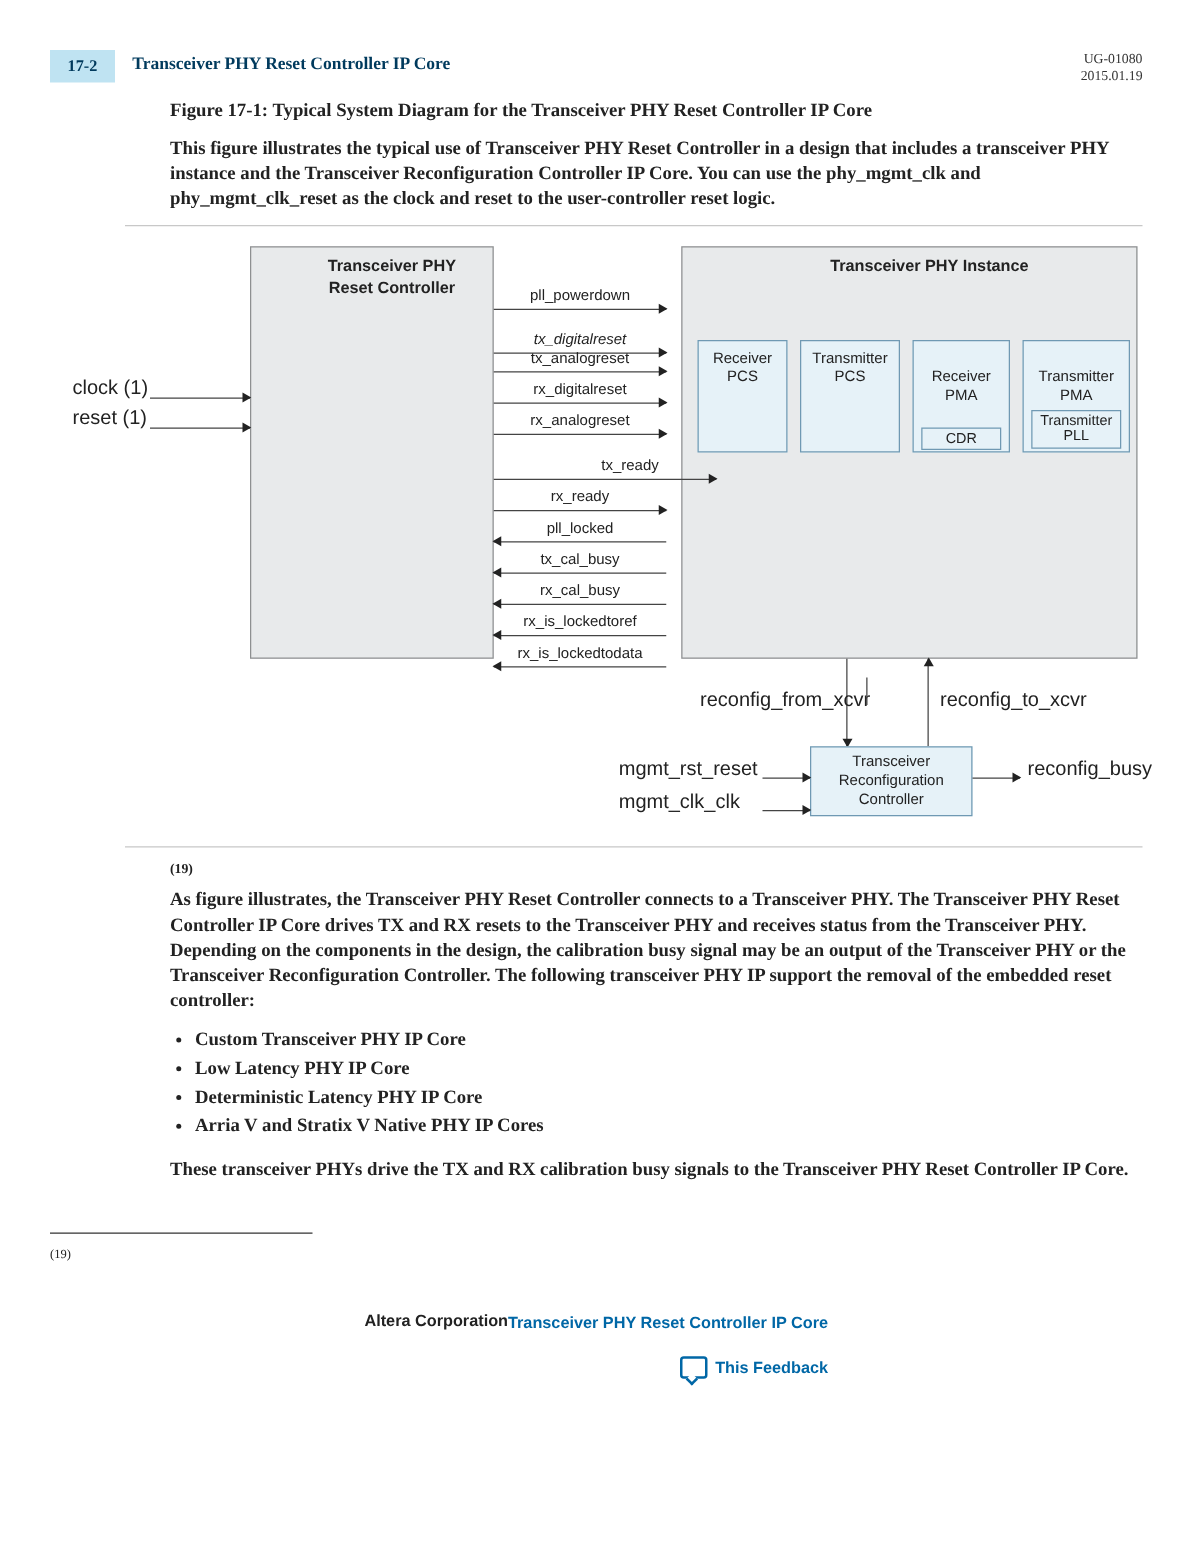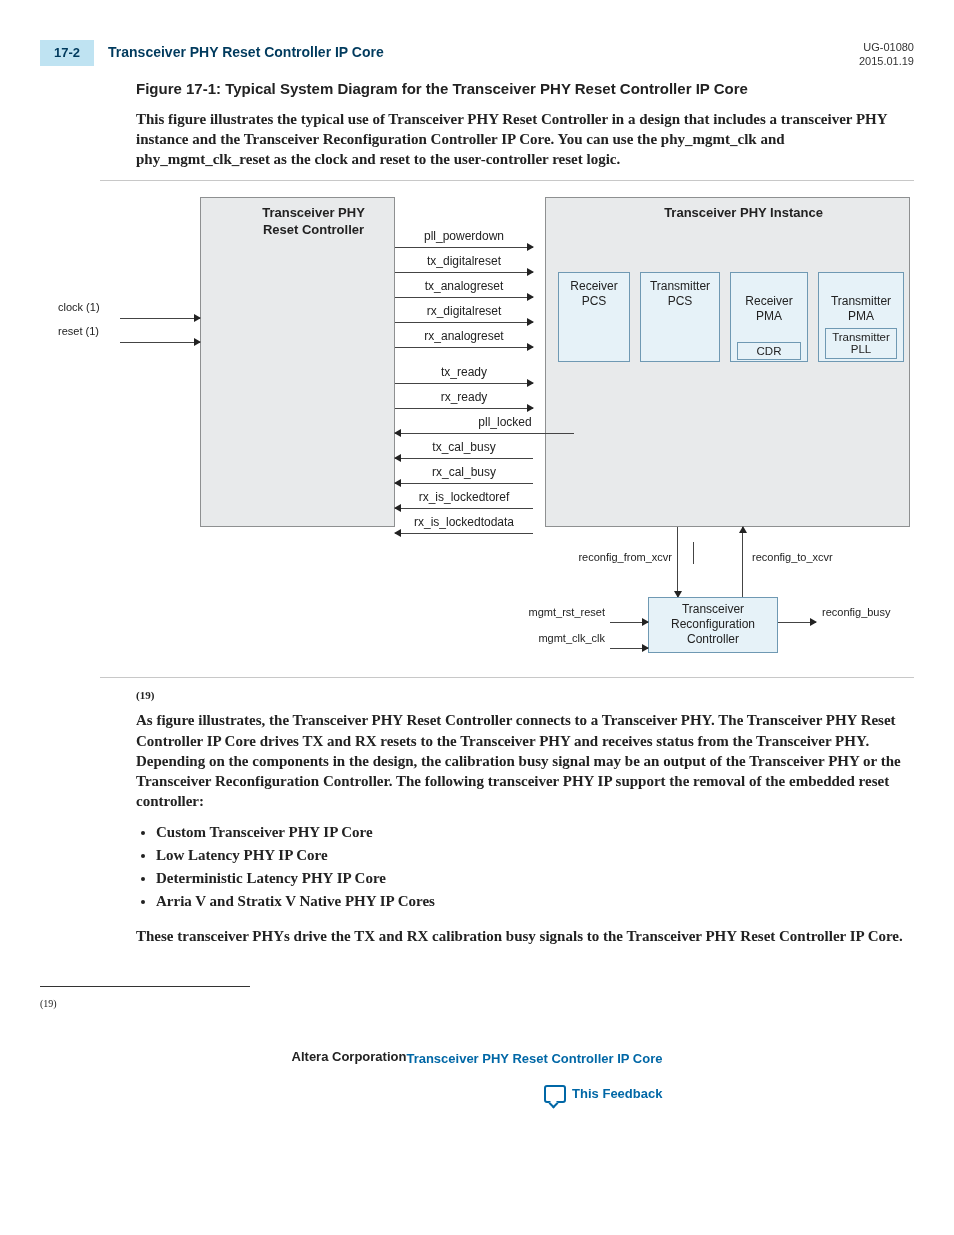--- a/index.html
+++ b/index.html
@@ -5,21 +5,21 @@
   body {
     font-family: "Minion Pro", "Times New Roman", Georgia, serif;
     font-size: 15px;
     color: #222;
     margin: 0;
     padding: 40px 40px 30px 40px;
     width: 874px;
     box-sizing: content-box;
     line-height: 1.35;
   }
-  .sans { font-family: Liberation Sans, sans-serif; }
+  .sans { font-family: Liberation Serif, serif; }
   .header-row { display:flex; align-items:flex-start; justify-content:space-between; margin-bottom:10px; }
   .page-tab {
     background:#bfe3f2;
     color:#003a5d;
     font-weight:700;
     padding:4px 14px;
     font-size:13px;
   }
   .header-title {
     font-weight:700;
@@ -80,21 +80,21 @@
   .sig-row span { position:relative; top:-1px; }
   .arrow-r::after, .arrow-l::before {
     content:"";
     position:absolute;
     width:0;height:0;
     border-top:4px solid transparent;
     border-bottom:4px solid transparent;
   }
   .arrow-r::after { right:-1px; bottom:-4px; border-left:7px solid #222; }
   .arrow-l::before { left:-1px; bottom:-4px; border-right:7px solid #222; }
-  .lbl { position:absolute; font-size:11px; }
+  .lbl { position:absolute; font-size:16px; }
   .short-line {
     position:absolute;
     border-bottom:1px solid #444;
     height:0;
   }
   .vline { position:absolute; border-left:1px solid #444; width:0; }
   .arrow-down::after {
     content:""; position:absolute; left:-4px; bottom:-1px;
     border-left:4px solid transparent; border-right:4px solid transparent;
     border-top:7px solid #222;
@@ -176,45 +176,45 @@
      <div class="mini-inner" style="white-space:pre-line; line-height:1.1; padding:2px 0;">Transmitter
 PLL</div>
   </div>
 
   <div class="lbl" style="left:18px; top:113px;">clock  (1)</div>
   <div class="short-line arrow-r" style="left:80px; top:131px; width:80px;"></div>
   <div class="lbl" style="left:18px; top:137px;">reset  (1)</div>
   <div class="short-line arrow-r" style="left:80px; top:155px; width:80px;"></div>
 
   <div class="sig-row arrow-r" style="top:42px;"><span>pll_powerdown</span></div>
-  <div class="sig-row arrow-r" style="top:67px;"><span>tx_digitalreset</span></div>
+  <div class="sig-row arrow-r" style="top:77px;font-style:italic;"><span>tx_digitalreset</span></div>
   <div class="sig-row arrow-r" style="top:92px;"><span>tx_analogreset</span></div>
   <div class="sig-row arrow-r" style="top:117px;"><span>rx_digitalreset</span></div>
   <div class="sig-row arrow-r" style="top:142px;"><span>rx_analogreset</span></div>
-  <div class="sig-row arrow-r" style="top:178px;"><span>tx_ready</span></div>
+  <div class="sig-row arrow-r" style="top:178px;padding-left:40px;"><span>tx_ready</span></div>
   <div class="sig-row arrow-r" style="top:203px;"><span>rx_ready</span></div>
-  <div class="sig-row arrow-l" style="top:228px;padding-left:41px;"><span>pll_locked</span></div>
+  <div class="sig-row arrow-l" style="top:228px;"><span>pll_locked</span></div>
   <div class="sig-row arrow-l" style="top:253px;"><span>tx_cal_busy</span></div>
   <div class="sig-row arrow-l" style="top:278px;"><span>rx_cal_busy</span></div>
   <div class="sig-row arrow-l" style="top:303px;"><span>rx_is_lockedtoref</span></div>
   <div class="sig-row arrow-l" style="top:328px;"><span>rx_is_lockedtodata</span></div>
 
   <div class="vline arrow-down" style="left:637px; top:340px; height:70px;"></div>
   <div class="lbl" style="left:520px; top:363px; text-align:right; width:112px; border-right:1px solid #fff0;">reconfig_from_xcvr</div>
   <div class="vline" style="left:653px; top:355px; height:22px;"></div>
   <div class="vline arrow-up" style="left:702px; top:340px; height:70px;"></div>
   <div class="lbl" style="left:712px; top:363px;">reconfig_to_xcvr</div>
 
   <div class="mini" style="left:608px; top:410px; width:130px; height:56px; white-space:pre-line; padding-top:4px; font-size:12px;">Transceiver
 Reconfiguration
 Controller</div>
 
   <div class="lbl" style="left:455px; top:418px; width:110px; text-align:right;">mgmt_rst_reset</div>
   <div class="short-line arrow-r" style="left:570px; top:435px; width:38px;"></div>
-  <div class="lbl" style="left:455px; top:444px; width:110px; text-align:right;">mgmt_clk_clk</div>
+  <div class="lbl" style="left:455px; top:444px; width:110px; ">mgmt_clk_clk</div>
   <div class="short-line arrow-r" style="left:570px; top:461px; width:38px;"></div>
   <div class="short-line arrow-r" style="left:738px; top:435px; width:38px;"></div>
   <div class="lbl" style="left:782px; top:418px;">reconfig_busy</div>
 </div>
 
 <hr class="hr">
 
 <div class="body-indent" style="font-size:11px; margin-top:10px; margin-bottom:8px;">(19)</div>
 
 <p class="body-indent">As figure illustrates, the Transceiver PHY Reset Controller connects to a Transceiver PHY. The Transceiver PHY Reset Controller IP Core drives TX and RX resets to the Transceiver PHY and receives status from the Transceiver PHY. Depending on the components in the design, the calibration busy signal may be an output of the Transceiver PHY or the Transceiver Reconfiguration Controller. The following transceiver PHY IP support the removal of the embedded reset controller:</p>

